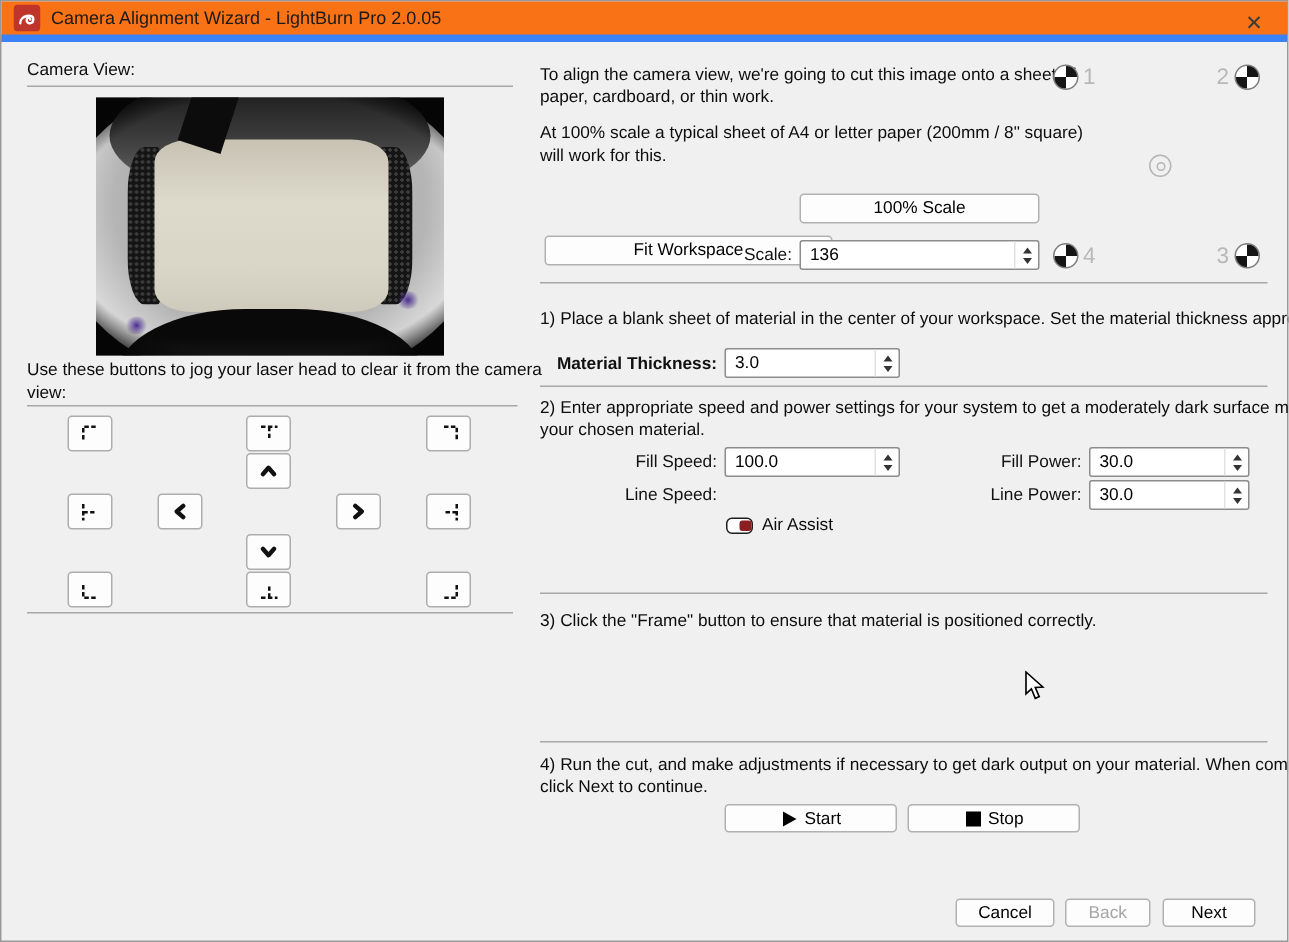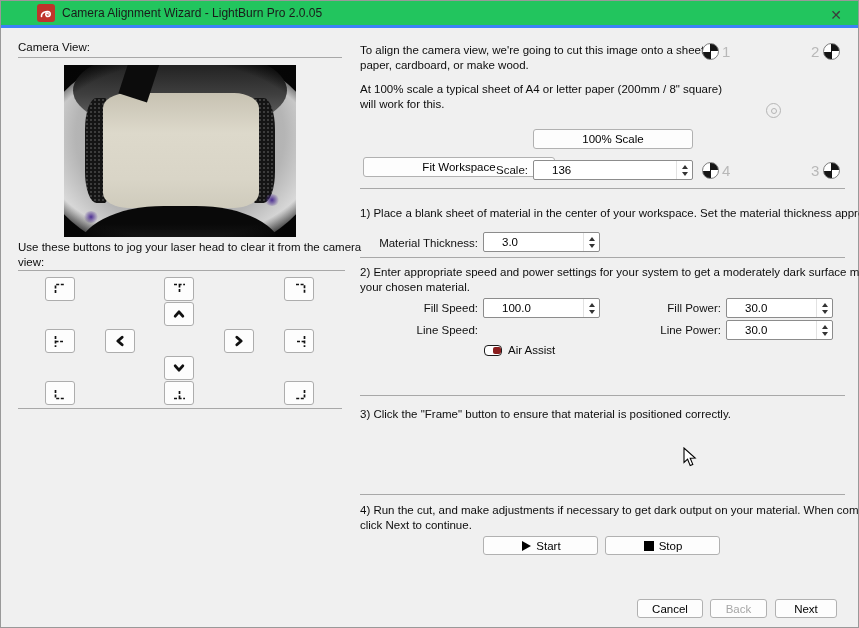--- a/index.html
+++ b/index.html
@@ -5,36 +5,36 @@
   * { margin:0; padding:0; box-sizing:border-box; }
   html,body { background:#ccc; }
   body { font-family:"Liberation Sans","DejaVu Sans",sans-serif; }
   .win {
     position:relative; width:859px; height:628px; background:#f0f0f0;
     box-shadow: inset 0 0 0 1px #999; overflow:hidden;
     font-size:11.5px; color:#111;
   }
   
   .titlebar { position:absolute; left:1px; top:1px; right:1px; height:27px;
-    background:#22c55e; border-bottom:3px solid #3b82f6; display:flex; align-items:center;padding-left:28px; }
+    background:#f97316; border-bottom:5px solid #3b82f6; display:flex; align-items:center; }
   .app-icon { width:18px; height:18px; margin-left:8px; }
   .title-text { margin-left:7px; font-size:12px; color:#1a1a1a; }
   .close-x { position:absolute; right:12px; top:4px; width:20px; height:20px;
     display:flex; align-items:center; justify-content:center; color:#3c3c3c;
     font-size:14px; cursor:default; }
   
   .hr { position:absolute; height:1px; background:#a8a8a8; }
   .txt { position:absolute; line-height:15px; color:#0d0d0d; }
   .nowrap { white-space:nowrap; }
   .btn { position:absolute; background:#fdfdfd; border:1px solid #b1b1b1; border-radius:3px;
     display:flex; align-items:center; justify-content:center; color:#000; font-size:11.5px; }
   .btn.disabled { color:#a6a6a6; }
   .lbl { position:absolute; text-align:right; line-height:14px; }
   .spin { position:absolute; height:20px; background:#fff; border:1px solid #8c8c8c;
-    border-radius:2px; display:flex;padding-left:12px; }
+    border-radius:2px; display:flex; }
   .spin-val { flex:1; padding-left:6px; line-height:18px; color:#000; }
   .spin-arrows { width:16px; display:flex; flex-direction:column; align-items:center;
     justify-content:center; gap:3px; border-left:1px solid #e2e2e2; }
   .tri-up { width:0; height:0; border-left:3.5px solid transparent; border-right:3.5px solid transparent; border-bottom:4px solid #333; }
   .tri-dn { width:0; height:0; border-left:3.5px solid transparent; border-right:3.5px solid transparent; border-top:4px solid #333; }
   
   .reg { position:absolute; width:17px; height:17px; border-radius:50%; border:1px solid #7d7d7d;
     background:conic-gradient(#151515 0deg 90deg, #fff 90deg 180deg, #151515 180deg 270deg, #fff 270deg 360deg); }
   .reg-num { position:absolute; color:#b8b8b8; font-size:15px; line-height:17px; }
   .center-target { position:absolute; width:15px; height:15px; border:1.6px solid #b5b5b5;
@@ -169,21 +169,21 @@
       </svg>
   </div>
   <div class="jogbtn" style="left:284px; top:381px;">
     <svg width="13" height="13" viewBox="0 0 13 13">
         <path d="M11.5 3 V11.5 H3" stroke="#111" stroke-width="1.7" fill="none" stroke-dasharray="3 1.6"></path>
       </svg>
   </div>
   <div class="hr" style="left:18px; top:408px; width:324px;"></div>
 
   <div class="txt" style="left:360px; top:43px;">To align the camera view, we're going to cut this image onto a sheet of</div>
-  <div class="txt" style="left:360px; top:58px;">paper, cardboard, or make wood.</div>
+  <div class="txt" style="left:360px; top:58px;">paper, cardboard, or thin work.</div>
   <div class="txt" style="left:360px; top:82px;">At 100% scale a typical sheet of A4 or letter paper (200mm / 8" square)</div>
   <div class="txt" style="left:360px; top:97px;">will work for this.</div>
 
   <div class="reg" style="left:702px; top:43px;"></div>
   <div class="reg-num" style="left:722px; top:43px;">1</div>
   <div class="reg-num" style="left:811px; top:43px;">2</div>
   <div class="reg" style="left:823px; top:43px;"></div>
   <div class="center-target" style="left:766px; top:103px;">
       <div class="inner"></div>
     </div>
@@ -198,21 +198,21 @@
   <div class="spin" style="left:533px; top:160px; width:160px;">
     <div class="spin-val">136</div>
     <div class="spin-arrows">
         <div class="tri-up"></div>
         <div class="tri-dn"></div>
       </div>
   </div>
   <div class="hr" style="left:360px; top:188px; width:485px;"></div>
 
   <div class="txt nowrap" style="left:360px; top:206px;">1) Place a blank sheet of material in the center of your workspace. Set the material thickness appropriately.</div>
-  <div class="lbl" style="left:360px; top:236px; width:118px;">Material Thickness:</div>
+  <div class="lbl" style="left:360px; top:236px; width:118px;font-weight:bold;">Material Thickness:</div>
   <div class="spin" style="left:483px; top:232px; width:117px;">
     <div class="spin-val">3.0</div>
     <div class="spin-arrows">
         <div class="tri-up"></div>
         <div class="tri-dn"></div>
       </div>
   </div>
   <div class="hr" style="left:360px; top:257px; width:485px;"></div>
 
   <div class="txt nowrap" style="left:360px; top:265px;">2) Enter appropriate speed and power settings for your system to get a moderately dark surface mark on</div>

